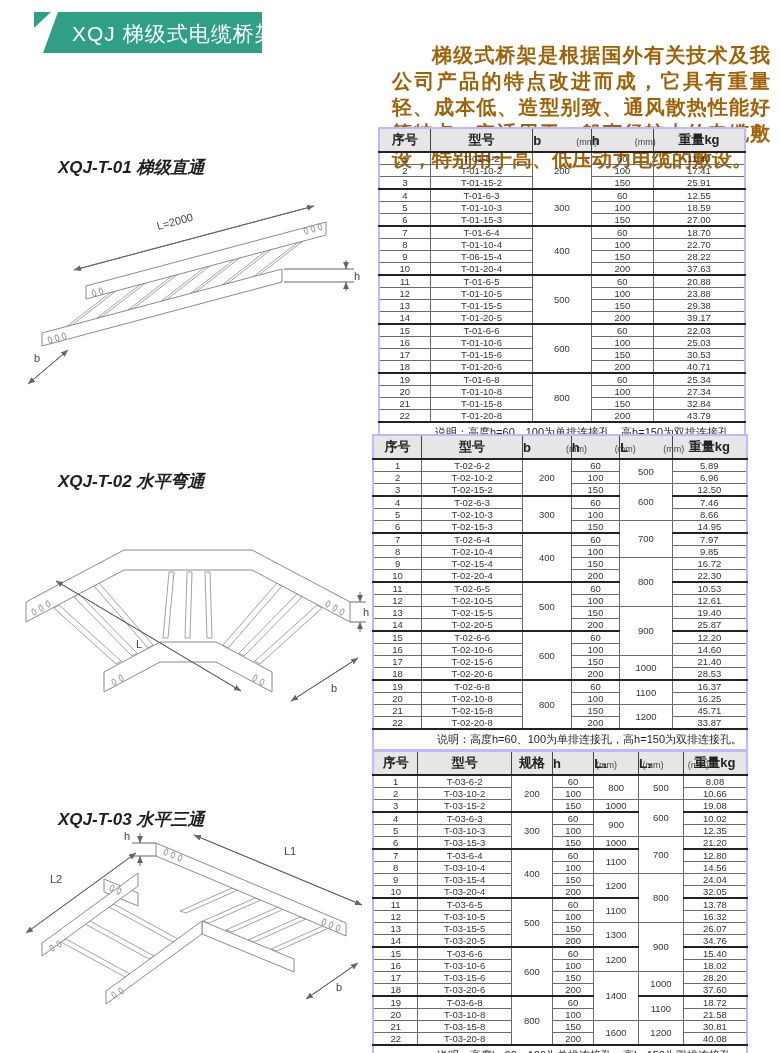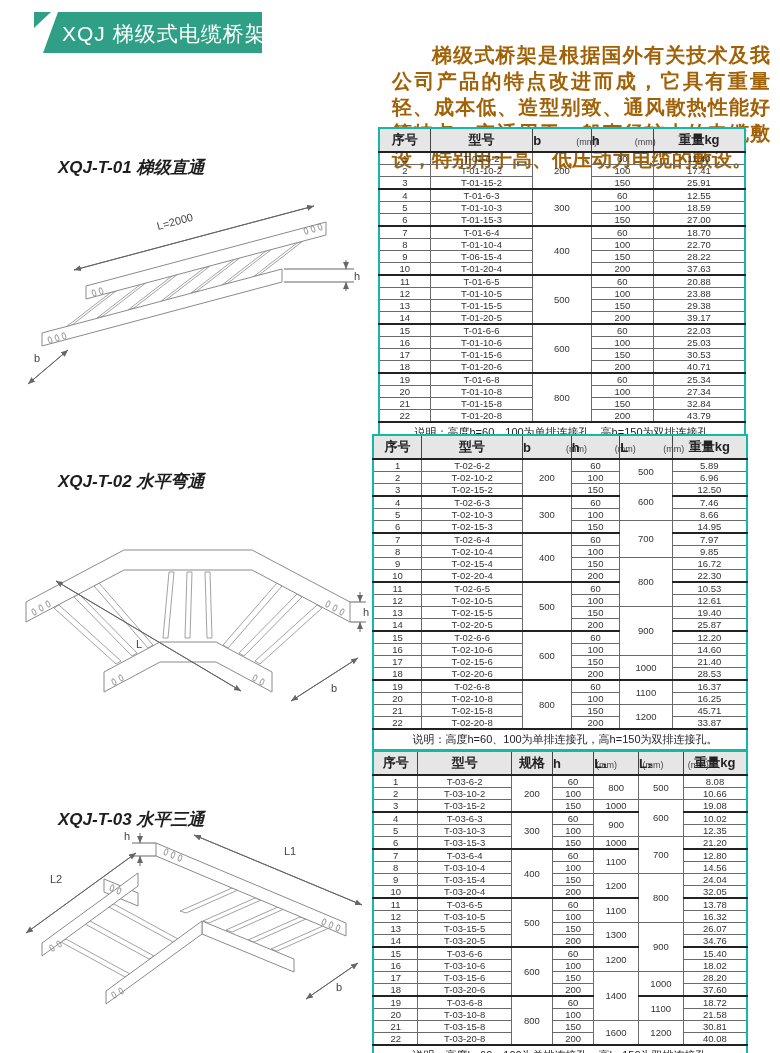--- a/index.html
+++ b/index.html
@@ -6,49 +6,49 @@
   body{
     width:780px;height:1053px;background:#ffffff;position:relative;overflow:hidden;
     font-family:"Liberation Sans","DejaVu Sans",sans-serif;color:#222;
   }
   
   .badge{position:absolute;left:34px;top:12px;width:228px;height:41px;}
   .badge-main{position:absolute;left:0;top:0;width:100%;height:100%;background:#2fa086;
     clip-path:polygon(24px 0,100% 0,100% 100%,9px 100%);}
   .badge-sliver{position:absolute;left:0;top:0;width:17px;height:16px;background:#2fa086;
     clip-path:polygon(0 0,100% 0,0 100%);}
-  .badge-title{position:absolute;left:28px;top:8px;color:#fff;font-size:21px;letter-spacing:1px;white-space:nowrap;}
+  .badge-title{position:absolute;left:38px;top:8px;color:#fff;font-size:21px;letter-spacing:1px;white-space:nowrap;}
   
   .intro{position:absolute;left:392px;top:22px;width:378px;font-size:20px;line-height:26px;
     color:#a16207;text-align:justify;text-indent:2em;font-weight:bold;}
   
   .sec-label{position:absolute;left:58px;font-size:17px;font-weight:bold;color:#1d1d1d;white-space:nowrap;font-style:italic;}
   #lbl-1{top:156px;} #lbl-2{top:470px;} #lbl-3{top:808px;}
   
   .drawing{position:absolute;}
   #dwg-1{left:10px;top:174px;} #dwg-2{left:6px;top:486px;} #dwg-3{left:6px;top:795px;}
   .outl{fill:#ffffff;stroke:#8a8a8a;stroke-width:1;}
   .rung{fill:#ffffff;stroke:#8a8a8a;stroke-width:0.8;}
   .slot{fill:none;stroke:#8a8a8a;stroke-width:0.8;}
   .dim{stroke:#666;stroke-width:1;}
   .dimtxt{font-size:11px;fill:#444;}
   
   .tbl-wrap{position:absolute;}
   #twrap-1{left:378px;top:127px;width:368px;}
   #twrap-2{left:372px;top:434px;width:376px;}
   #twrap-3{left:372px;top:750px;width:376px;}
-  table.spec{border-collapse:collapse;width:100%;table-layout:fixed;border:2px solid #14b8a6;}
+  table.spec{border-collapse:collapse;width:100%;table-layout:fixed;border:2px solid #c4b5fd;}
   table.spec th{background:#e6e6e6;border:1px solid #444;border-bottom:2px solid #222;
     padding:2px 0;font-size:13px;color:#222;font-weight:bold;}
   table.spec th .hm{font-weight:bold;font-size:13px;}
   table.spec th .hu{font-weight:normal;font-size:9px;color:#444;padding-left:35px;}
   table.spec td{border:1px solid #6a6a6a;text-align:center;vertical-align:middle;
     padding:0;height:11px;line-height:10px;font-size:9.5px;color:#333;}
   table.spec tr.gs td{border-top:2px solid #222;}
-  table.spec td.note{border:1px solid #444;border-top:2px solid #222;text-align:center;
+  table.spec td.note{border:1px solid #444;border-top:2px solid #222;text-align:right;
     padding:3px 4px 3px 14px;font-size:11px;height:auto;line-height:13px;color:#222;}
 </style>
 </head>
 <body>
 
 <div class="badge">
   <div class="badge-sliver"></div>
   <div class="badge-main"></div>
   <div class="badge-title">XQJ 梯级式电缆桥架</div>
 </div>

